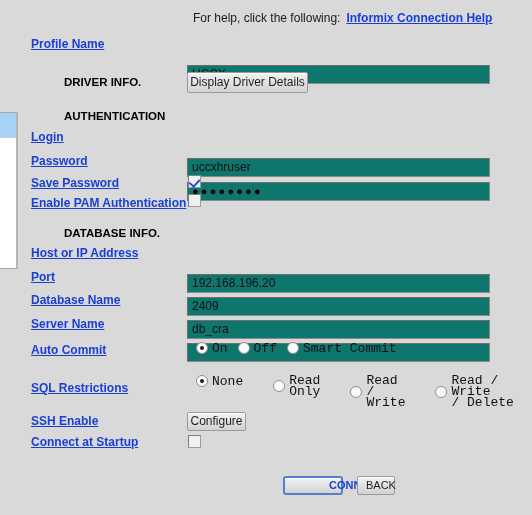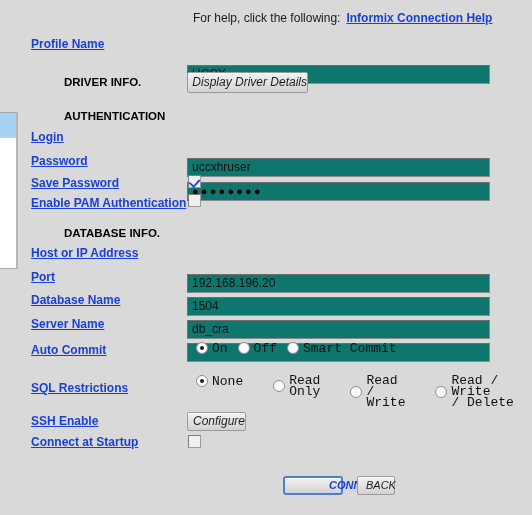--- a/index.html
+++ b/index.html
@@ -101,25 +101,24 @@
   }
   .btn {
     position: absolute;
     background: linear-gradient(180deg,#f3f3f3 0%,#e2e2e2 50%,#d2d2d2 100%);
     border: 1px solid #9a9a9a;
     border-radius: 2px;
     box-shadow: inset 0 1px 0 #ffffff;
     font-family: "Liberation Sans", sans-serif;
     font-size: 12px;
     color: #1d1d1d;
-    text-align: right;
-    white-space: nowrap;
-    cursor: pointer;
-    box-sizing: border-box;
-    font-style: italic;
+    text-align: center;
+    white-space: nowrap;
+    cursor: pointer;
+    box-sizing: border-box;
   }
   #btn-driver-details {
     left: 187px; top: 72px;
     width: 121px; height: 21px;
     line-height: 19px;
   }
   #btn-configure {
     left: 187px; top: 412px;
     width: 59px; height: 19px;
     line-height: 17px;
@@ -233,21 +232,21 @@
 
   <div class="lbl" style="top:196px">Enable PAM Authentication</div>
   <div class="cb" style="left:188px; top:194px"></div>
 
   <div class="hdr" style="top:227px">DATABASE INFO.</div>
 
   <div class="lbl" style="top:246px">Host or IP Address</div>
   <div class="tf" style="top:243px">192.168.196.20</div>
 
   <div class="lbl" style="top:270px">Port</div>
-  <div class="tf" style="top:266px">1504</div>
+  <div class="tf" style="top:266px">2409</div>
 
   <div class="lbl" style="top:293px">Database Name</div>
   <div class="tf" style="top:289px">db_cra</div>
 
   <div class="lbl" style="top:317px">Server Name</div>
   <div class="tf" style="top:312px"></div>
 
   <div class="lbl" style="top:343px">Auto Commit</div>
   <div class="radio-group" id="auto-commit-group">
     <div class="radio-item">

